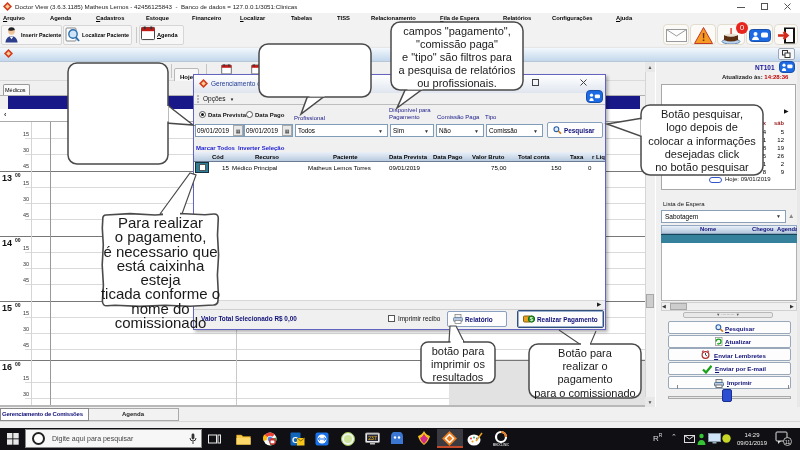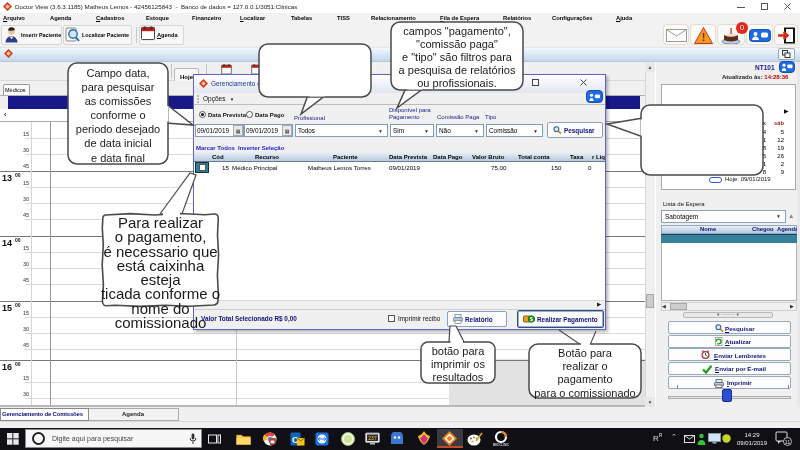--- a/index.html
+++ b/index.html
@@ -462,22 +462,22 @@
   <rect x="164.5" y="106" width="4" height="15.5"></rect>
   <rect x="309.5" y="92.5" width="15" height="4"></rect>
   <rect x="407.5" y="85.5" width="15" height="4"></rect>
   <rect x="640.5" y="119.5" width="4" height="16"></rect>
   <rect x="163" y="211.5" width="17" height="4.5"></rect>
   <rect x="450.5" y="340" width="12.5" height="4"></rect>
   <rect x="581" y="342.5" width="9" height="3.5"></rect>
  </g>
 </svg>
 
-<div class="abs" style="left:68px;top:66px;width:100px;z-index:21;font-size:11px;line-height:14.1px;text-align:center;color:#1a1a1a;">Campo data,<br>para pesquisar<br>as comissões<br>conforme o<br>periodo desejado<br>de data inicial<br>e data final</div>
 <div class="abs" style="left:391px;top:25px;width:132px;z-index:21;font-size:11px;line-height:12.9px;text-align:center;color:#1a1a1a;">campos "pagamento",<br>"comissão paga"<br>e "tipo" são filtros para<br>a pesquisa de relatórios<br>ou profissionais.</div>
+<div class="abs" style="left:641px;top:108px;width:122px;z-index:21;font-size:11px;line-height:13.3px;text-align:center;color:#1a1a1a;">Botão pesquisar,<br>logo depois de<br>colocar a informações<br>desejadas click<br>no botão pesquisar</div>
 <div class="abs" style="left:100px;top:216px;width:121px;z-index:21;font-size:15px;line-height:14.3px;text-align:center;color:#1a1a1a;">Para realizar<br>o pagamento,<br>é necessario que<br>está caixinha esteja<br>ticada conforme o<br>nome do comissionado</div>
 <div class="abs" style="left:421px;top:345px;width:74px;z-index:21;font-size:11px;line-height:13.2px;text-align:center;color:#1a1a1a;">botão para<br>imprimir os<br>resultados</div>
 <div class="abs" style="left:529px;top:347px;width:112px;z-index:21;font-size:11px;line-height:13.2px;text-align:center;color:#1a1a1a;">Botão para<br>realizar o<br>pagamento<br>para o comissionado</div>
 
 <div class="abs" style="left:0;top:428px;width:800px;height:22px;background:#101014;z-index:30;"></div>
 <svg class="abs" style="left:7px;top:433px;z-index:31" width="12" height="12" viewBox="0 0 12 12">
       <rect x="0" y="0" width="5.4" height="5.4" fill="#e8e8e8"></rect>
       <rect x="6.3" y="0" width="5.4" height="5.4" fill="#e8e8e8"></rect>
       <rect x="0" y="6.3" width="5.4" height="5.4" fill="#e8e8e8"></rect>
       <rect x="6.3" y="6.3" width="5.4" height="5.4" fill="#e8e8e8"></rect>

